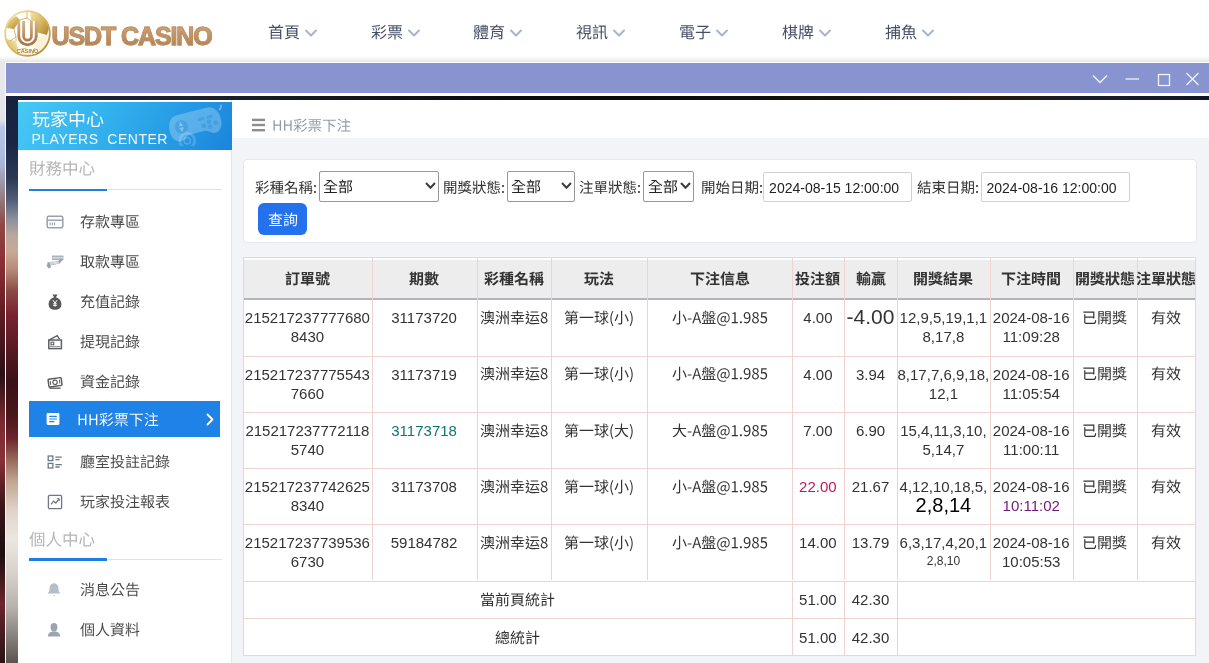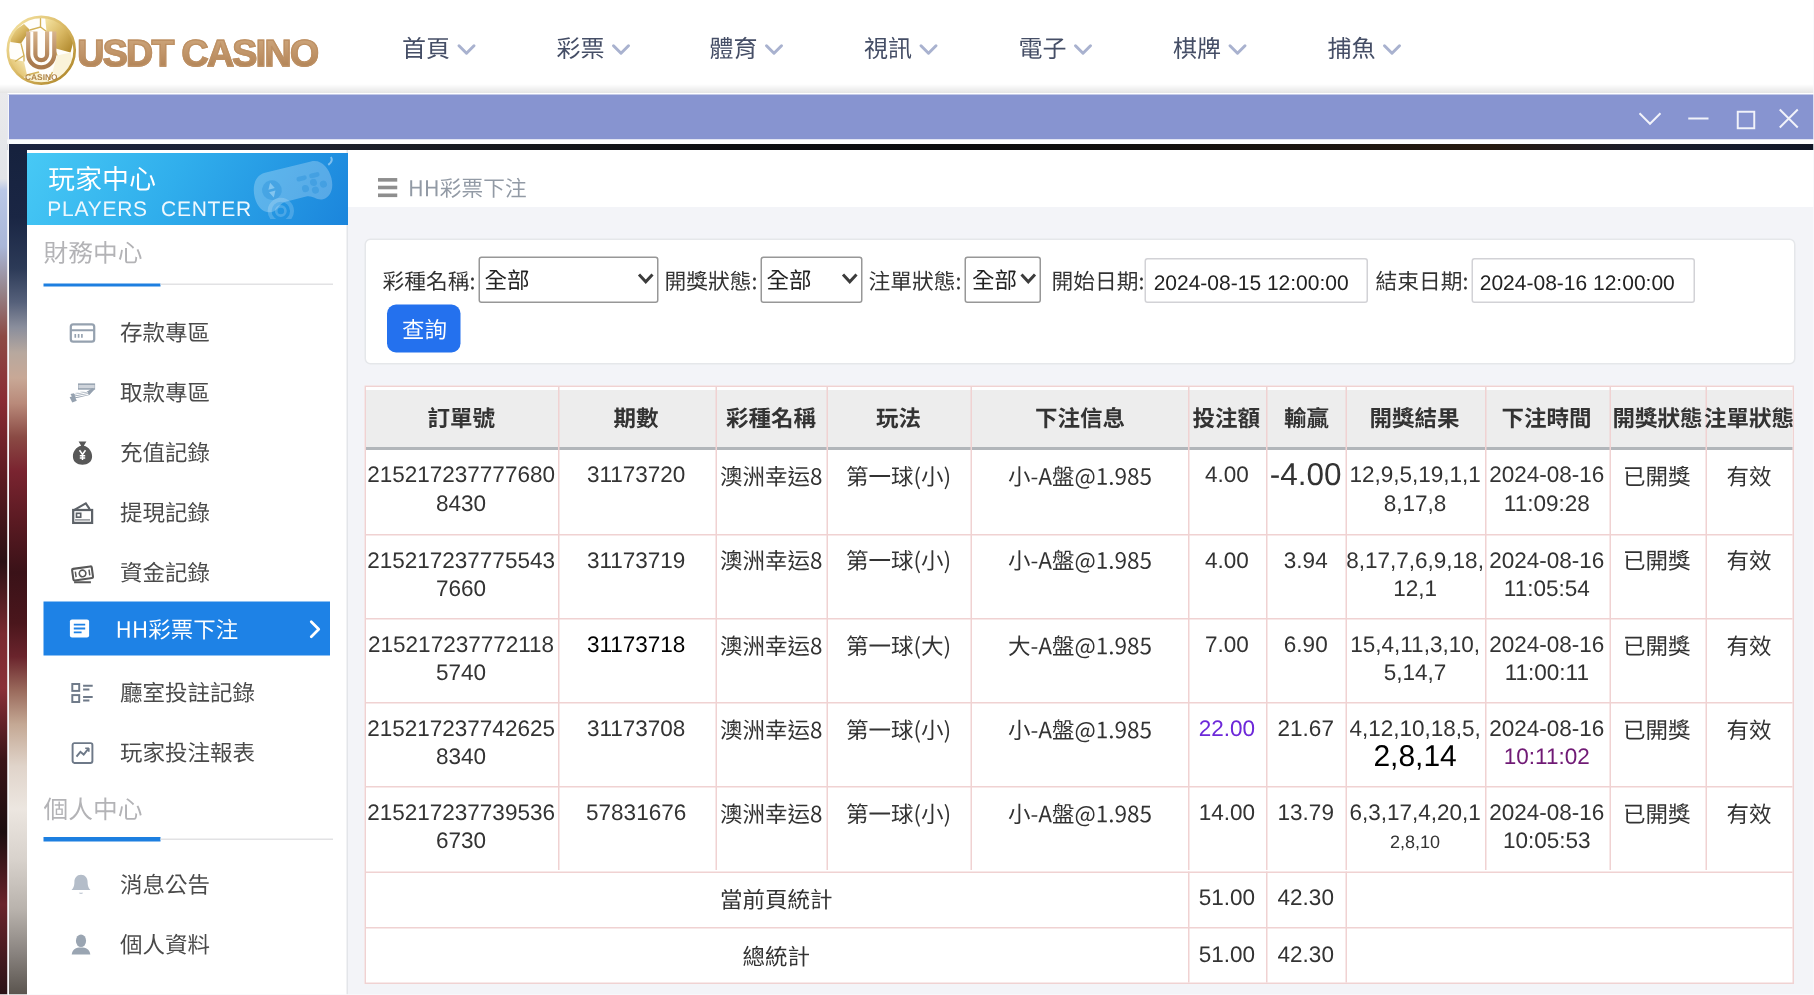--- a/index.html
+++ b/index.html
@@ -393,21 +393,21 @@
 <div class="lt" style="left:1031.2px;top:373.9px;font-size:15px;color:#333;transform:translate(-50%,-50%)">2024-08-16</div>
 <div class="lt" style="left:1031.2px;top:392.7px;font-size:15px;color:#333;transform:translate(-50%,-50%)">11:05:54</div>
 <svg class="abs " style="left:1082.1px;top:366.4px;overflow:visible" width="45.0" height="15.0" viewBox="0 -880 3000 1000">
     <use href="#g42" fill="#333"></use>
   </svg>
 <svg class="abs " style="left:1151.4px;top:366.4px;overflow:visible" width="30.0" height="15.0" viewBox="0 -880 2000 1000">
     <use href="#g43" fill="#333"></use>
   </svg>
 <div class="lt" style="left:307.4px;top:430.0px;font-size:15px;color:#333;transform:translate(-50%,-50%)">215217237772118</div>
 <div class="lt" style="left:307.4px;top:448.8px;font-size:15px;color:#333;transform:translate(-50%,-50%)">5740</div>
-<div class="lt" style="left:424.1px;top:430.0px;font-size:15px;color:#000000;transform:translate(-50%,-50%)">31173718</div>
+<div class="lt" style="left:424.1px;top:430.0px;font-size:15px;color:#0f766e;transform:translate(-50%,-50%)">31173718</div>
 <svg class="abs " style="left:479.7px;top:422.5px;overflow:visible" width="68.3" height="15.0" viewBox="0 -880 4555 1000">
     <use href="#g39" fill="#333"></use>
   </svg>
 <svg class="abs " style="left:564.2px;top:422.5px;overflow:visible" width="70.1" height="15.0" viewBox="0 -880 4676 1000">
     <use href="#g44" fill="#333"></use>
   </svg>
 <svg class="abs " style="left:671.6px;top:422.5px;overflow:visible" width="96.0" height="15.0" viewBox="0 -880 6399 1000">
     <use href="#g45" fill="#333"></use>
   </svg>
 <div class="lt" style="left:817.9px;top:430.0px;font-size:15px;color:#333;transform:translate(-50%,-50%)">7.00</div>
@@ -427,35 +427,35 @@
 <div class="lt" style="left:424.1px;top:486.1px;font-size:15px;color:#333;transform:translate(-50%,-50%)">31173708</div>
 <svg class="abs " style="left:479.7px;top:478.6px;overflow:visible" width="68.3" height="15.0" viewBox="0 -880 4555 1000">
     <use href="#g39" fill="#333"></use>
   </svg>
 <svg class="abs " style="left:564.2px;top:478.6px;overflow:visible" width="70.1" height="15.0" viewBox="0 -880 4676 1000">
     <use href="#g40" fill="#333"></use>
   </svg>
 <svg class="abs " style="left:671.6px;top:478.6px;overflow:visible" width="96.0" height="15.0" viewBox="0 -880 6399 1000">
     <use href="#g41" fill="#333"></use>
   </svg>
-<div class="lt" style="left:817.9px;top:486.1px;font-size:15px;color:#6d28d9;transform:translate(-50%,-50%)">22.00</div>
+<div class="lt" style="left:817.9px;top:486.1px;font-size:15px;color:#be185d;transform:translate(-50%,-50%)">22.00</div>
 <div class="lt" style="left:870.5px;top:486.1px;font-size:15px;color:#333;transform:translate(-50%,-50%)">21.67</div>
 <div class="lt" style="left:943.4px;top:486.1px;font-size:15px;color:#333;transform:translate(-50%,-50%)">4,12,10,18,5,</div>
 <div class="lt" style="left:943.4px;top:504.9px;font-size:20px;color:#000000;transform:translate(-50%,-50%)">2,8,14</div>
 <div class="lt" style="left:1031.2px;top:486.1px;font-size:15px;color:#333;transform:translate(-50%,-50%)">2024-08-16</div>
 <div class="lt" style="left:1031.2px;top:504.9px;font-size:15px;color:#701a75;transform:translate(-50%,-50%)">10:11:02</div>
 <svg class="abs " style="left:1082.1px;top:478.6px;overflow:visible" width="45.0" height="15.0" viewBox="0 -880 3000 1000">
     <use href="#g42" fill="#333"></use>
   </svg>
 <svg class="abs " style="left:1151.4px;top:478.6px;overflow:visible" width="30.0" height="15.0" viewBox="0 -880 2000 1000">
     <use href="#g43" fill="#333"></use>
   </svg>
 <div class="lt" style="left:307.4px;top:542.2px;font-size:15px;color:#333;transform:translate(-50%,-50%)">215217237739536</div>
 <div class="lt" style="left:307.4px;top:561.0px;font-size:15px;color:#333;transform:translate(-50%,-50%)">6730</div>
-<div class="lt" style="left:424.1px;top:542.2px;font-size:15px;color:#333;transform:translate(-50%,-50%)">57831676</div>
+<div class="lt" style="left:424.1px;top:542.2px;font-size:15px;color:#333;transform:translate(-50%,-50%)">59184782</div>
 <svg class="abs " style="left:479.7px;top:534.7px;overflow:visible" width="68.3" height="15.0" viewBox="0 -880 4555 1000">
     <use href="#g39" fill="#333"></use>
   </svg>
 <svg class="abs " style="left:564.2px;top:534.7px;overflow:visible" width="70.1" height="15.0" viewBox="0 -880 4676 1000">
     <use href="#g40" fill="#333"></use>
   </svg>
 <svg class="abs " style="left:671.6px;top:534.7px;overflow:visible" width="96.0" height="15.0" viewBox="0 -880 6399 1000">
     <use href="#g41" fill="#333"></use>
   </svg>
 <div class="lt" style="left:817.9px;top:542.2px;font-size:15px;color:#333;transform:translate(-50%,-50%)">14.00</div>

